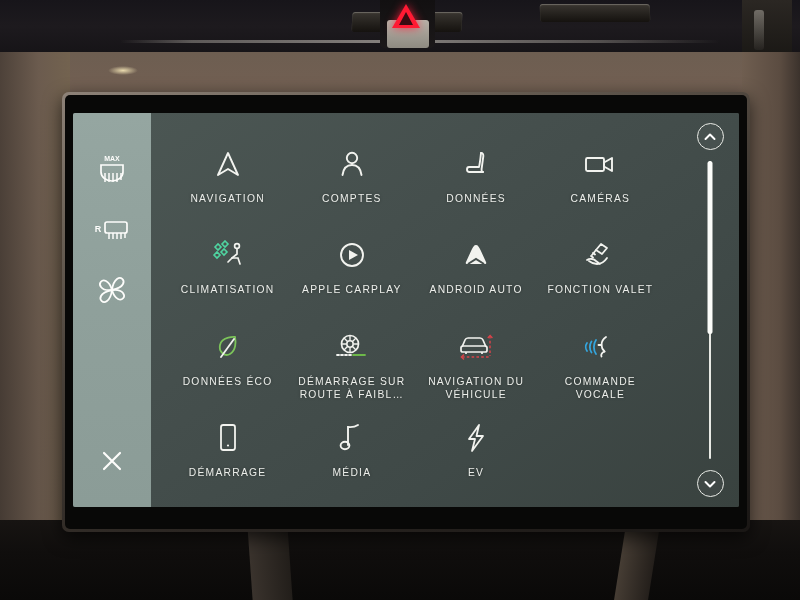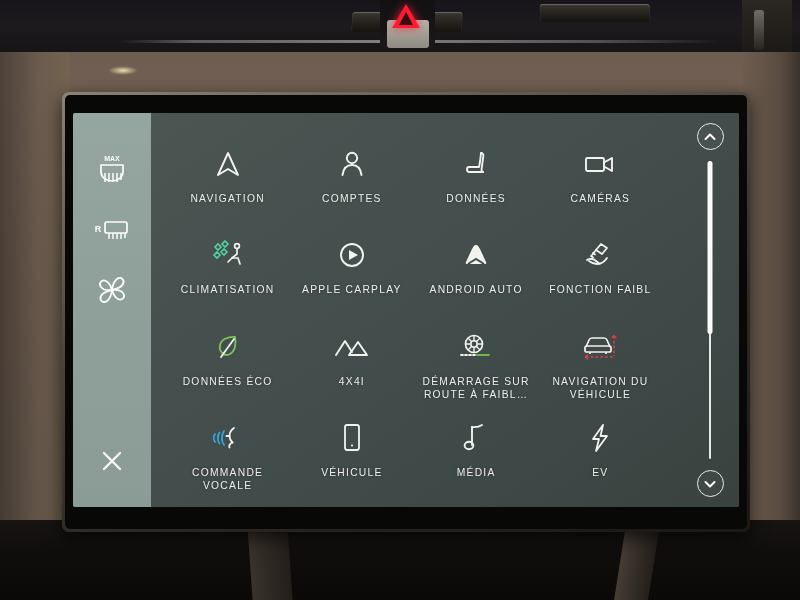--- a/index.html
+++ b/index.html
@@ -393,42 +393,33 @@
 
           <div class="tile">
             <span class="tile-icon">
               <svg width="34" height="28" viewBox="0 0 34 28" fill="none" stroke="#f2f3ef" stroke-width="1.8" stroke-linejoin="round" stroke-linecap="round">
                 <path d="M18 3 l6 4 l-5 6 l-6 -4 z"></path>
                 <path d="M13 9 l-4 5"></path>
                 <path d="M10 12 l2 1.5 M8 15 l2 1.5"></path>
                 <path d="M4 19 c3 -2 7 -1 9 1 l4 3 M24 17 c-2 3 -6 6 -10 6 c-3 0 -6 -1.4 -8 -3"></path>
               </svg>
             </span>
-            <span class="tile-label">FONCTION FAIBL</span>
+            <span class="tile-label">FONCTION VALET</span>
           </div>
 
           <div class="tile">
             <span class="tile-icon">
               <svg width="28" height="30" viewBox="0 0 28 30" fill="none">
                 <path d="M21 5 C21 5 8 4 6 13 C4.4 20 11 25 16 22 C22 18.5 22 10 21 5 Z" stroke="#7cc45a" stroke-width="1.8" fill="none"></path>
                 <path d="M7 25 L20 7" stroke="#f2f3ef" stroke-width="1.8" stroke-linecap="round"></path>
               </svg>
             </span>
             <span class="tile-label">DONNÉES ÉCO</span>
           </div>
 
-          <div class="tile">
-            <span class="tile-icon">
-              <svg width="38" height="24" viewBox="0 0 38 24" fill="none" stroke="#f2f3ef" stroke-width="1.9" stroke-linejoin="round" stroke-linecap="round">
-                <path d="M3 20 L12 6 L19 17"></path>
-                <path d="M16 20 L25 7 L34 20 Z" fill="none"></path>
-              </svg>
-            </span>
-            <span class="tile-label">4X4I</span>
-          </div>
 
           <div class="tile">
             <span class="tile-icon">
               <svg width="36" height="28" viewBox="0 0 36 28" fill="none">
                 <circle cx="16" cy="11" r="8.5" stroke="#f2f3ef" stroke-width="1.7" fill="none"></circle>
                 <circle cx="16" cy="11" r="3.2" stroke="#f2f3ef" stroke-width="1.6" fill="none"></circle>
                 <path d="M16 2.5 v5 M16 14.5 v5 M7.5 11 h5 M19.5 11 h5
                          M10 5 l3.5 3.5 M18.5 13.5 l3.5 3.5 M22 5 l-3.5 3.5 M13.5 13.5 l-3.5 3.5" stroke="#f2f3ef" stroke-width="1.4"></path>
                 <path d="M3 22 h2 M7 22 h2 M11 22 h2 M15 22 h2" stroke="#f2f3ef" stroke-width="1.8" stroke-linecap="round"></path>
                 <path d="M19 22 h12" stroke="#6db84a" stroke-width="1.8" stroke-linecap="round"></path>
@@ -470,21 +461,21 @@
             <span class="tile-label">COMMANDE VOCALE</span>
           </div>
 
           <div class="tile">
             <span class="tile-icon">
               <svg width="24" height="32" viewBox="0 0 24 32" fill="none">
                 <rect x="5" y="3" width="14" height="25" rx="2.2" stroke="#f2f3ef" stroke-width="1.8" fill="none"></rect>
                 <circle cx="12" cy="23.5" r="1.1" fill="#f2f3ef"></circle>
               </svg>
             </span>
-            <span class="tile-label">VÉHICULE</span>
+            <span class="tile-label">DÉMARRAGE</span>
           </div>
 
           <div class="tile">
             <span class="tile-icon">
               <svg width="26" height="32" viewBox="0 0 26 32" fill="none">
                 <path d="M9 23 V5 C9 5 15 5.6 19 3" stroke="#f2f3ef" stroke-width="1.9" fill="none" stroke-linecap="round"></path>
                 <ellipse cx="6" cy="23.5" rx="4.4" ry="3.7" stroke="#f2f3ef" stroke-width="1.9" fill="none"></ellipse>
               </svg>
             </span>
             <span class="tile-label">MÉDIA</span>

